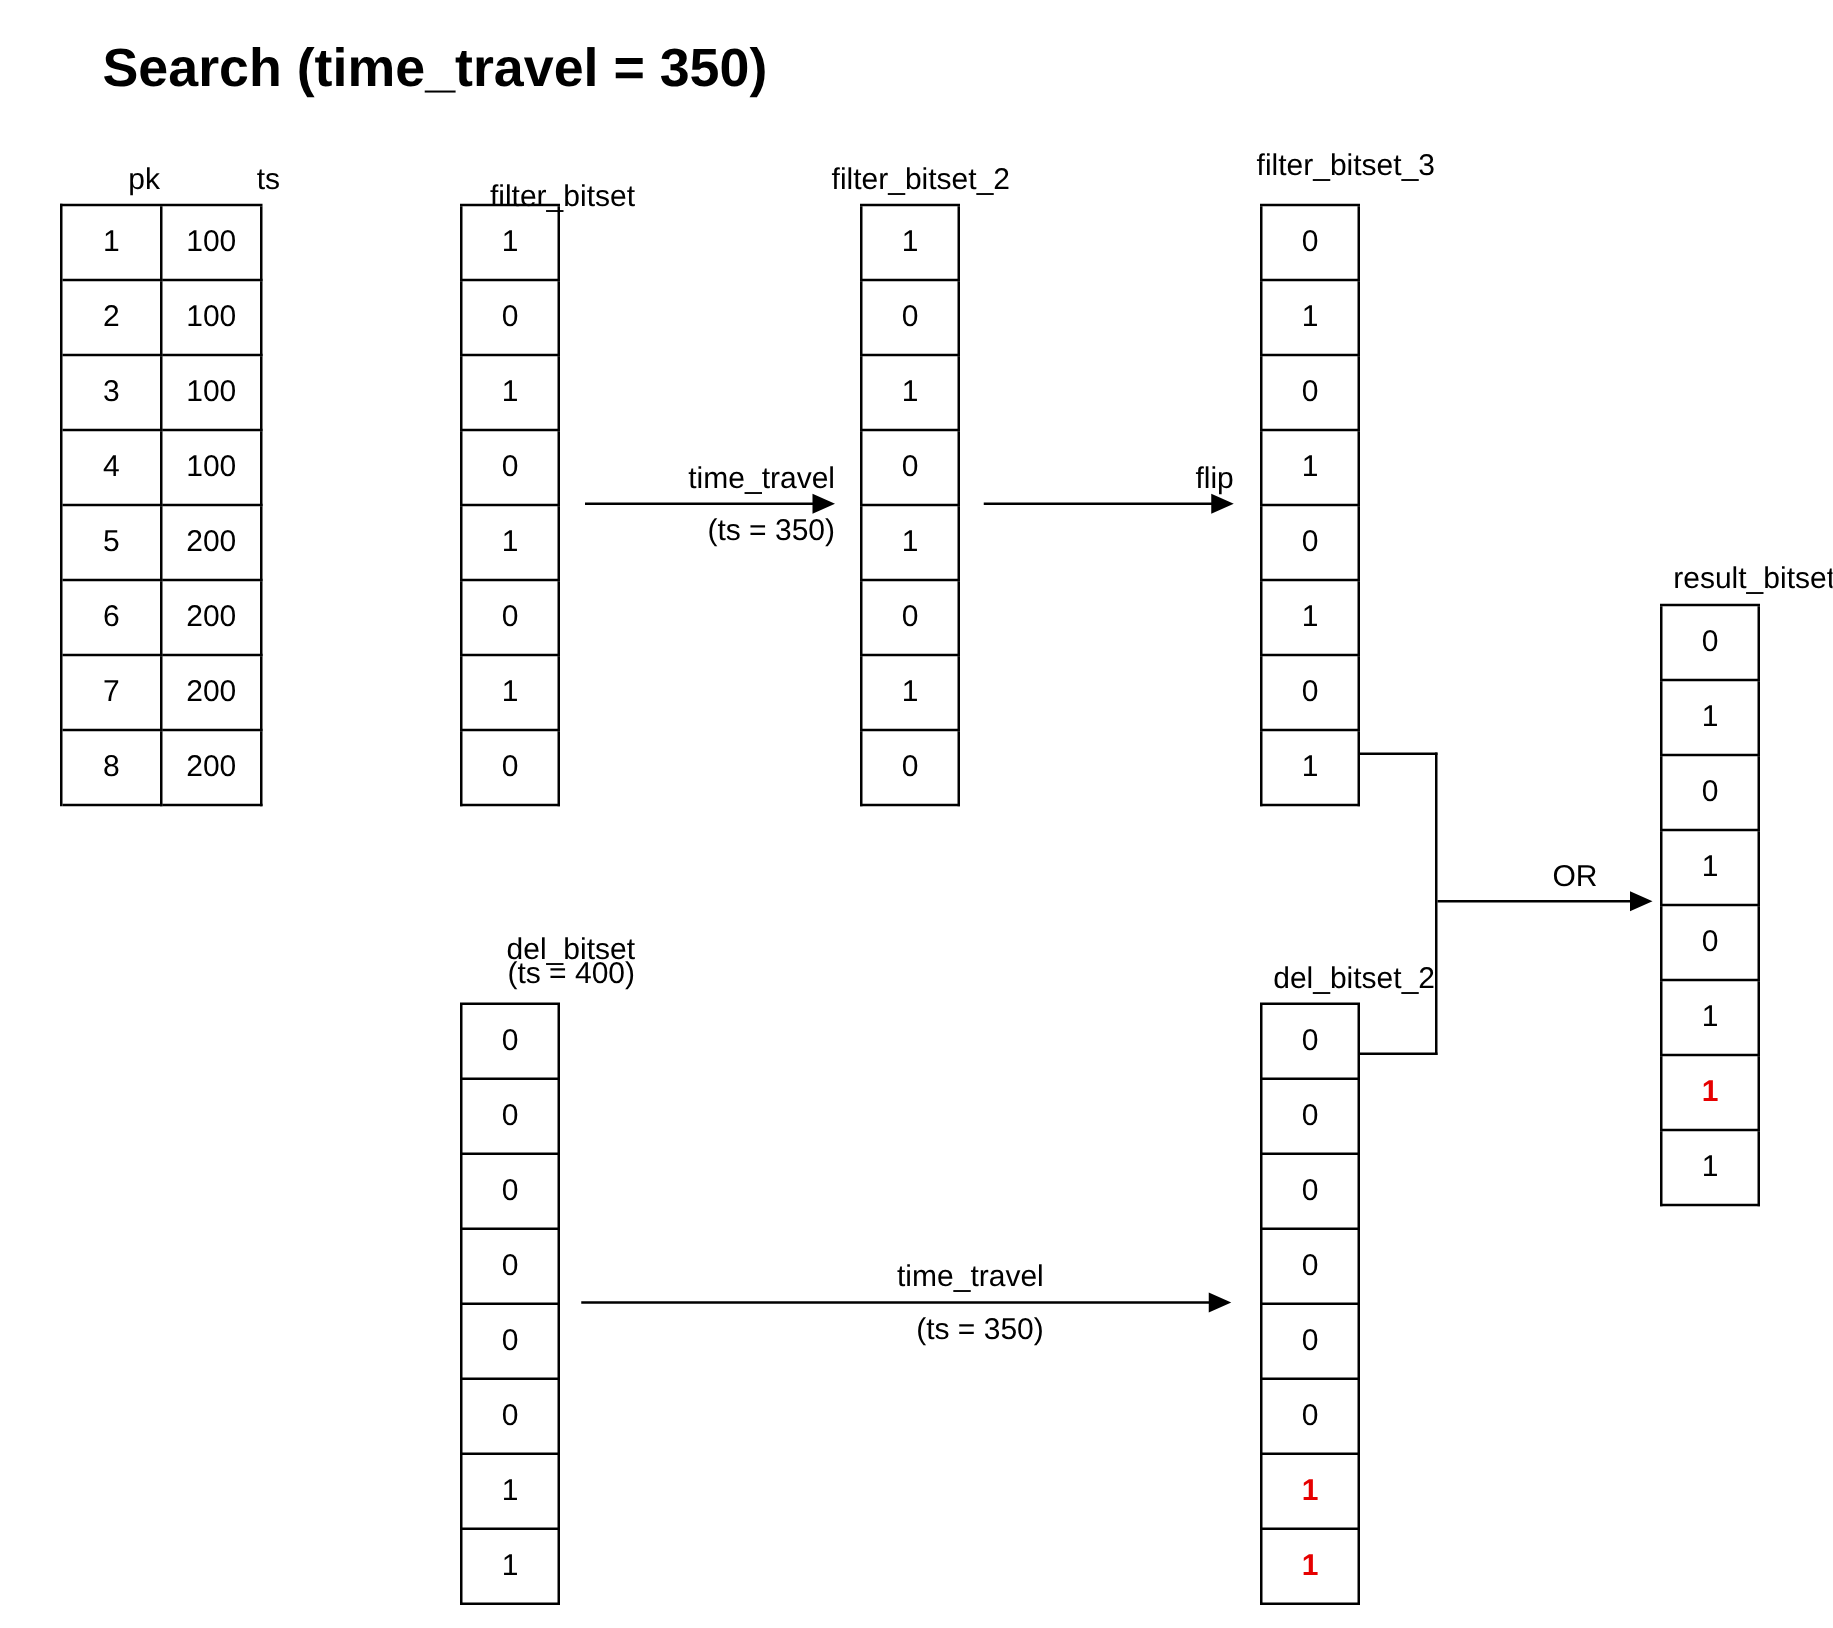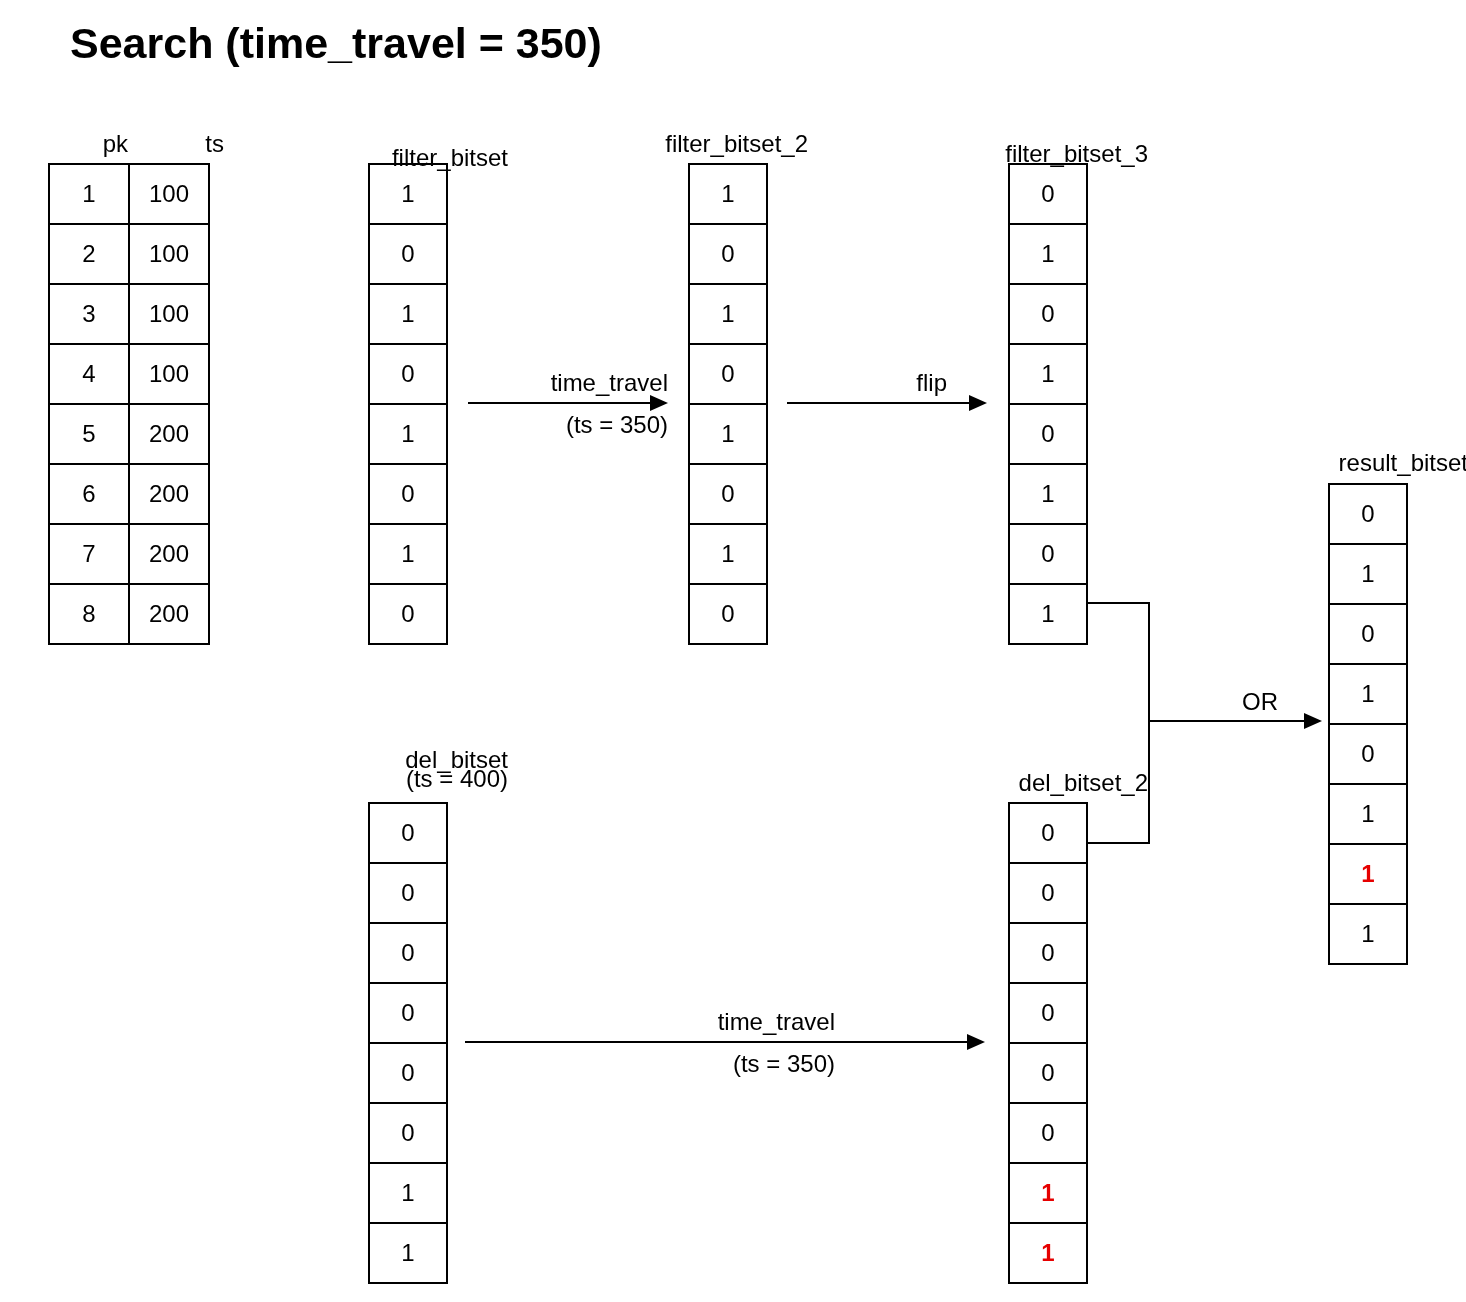--- a/index.html
+++ b/index.html
@@ -6,21 +6,21 @@
   *{box-sizing:border-box;}
   body{
     position:relative;
     width:1466px;height:1302px;
     background:#ffffff;
     color:#000;
     font-family:"Liberation Sans", sans-serif;
     overflow:hidden;
   }
   .title{
-    position:absolute;left:70px;top:22px;margin:0;
+    position:absolute;left:70px;top:22px;margin:12px;
     font-size:43px;font-weight:700;line-height:1;white-space:nowrap;
   }
   .label{
     position:absolute;text-align:right;
     font-size:24px;line-height:28px;white-space:nowrap;
   }
   
   .dtable{
     position:absolute;display:grid;grid-template-columns:80px 80px;
     border-top:2px solid #000;border-left:2px solid #000;
@@ -68,21 +68,21 @@
   <div class="cell">6</div>
   <div class="cell">200</div>
   <div class="cell">7</div>
   <div class="cell">200</div>
   <div class="cell">8</div>
   <div class="cell">200</div>
 </div>
 
 <div class="label" style="left:308px;top:144px;width:200px">filter_bitset</div>
 <div class="label" style="left:608px;top:130px;width:200px">filter_bitset_2</div>
-<div class="label" style="left:948px;top:140px;width:200px">filter_bitset_3</div>
+<div class="label" style="left:948px;top:119px;width:200px">filter_bitset_3</div>
 
 <div class="bitcol" style="left:368px;top:163px">
   <div class="cell">1</div>
   <div class="cell">0</div>
   <div class="cell">1</div>
   <div class="cell">0</div>
   <div class="cell">1</div>
   <div class="cell">0</div>
   <div class="cell">1</div>
   <div class="cell">0</div>
@@ -151,21 +151,21 @@
 </div>
 
 <div>
   <div class="label" style="left:468px;top:369px;width:200px">time_travel</div>
   <div class="hline" style="left:468px;top:402px;width:184px"></div>
   <div class="ahead" style="left:650px;top:395px"></div>
   <div class="label" style="left:468px;top:411px;width:200px">(ts = 350)</div>
 </div>
 
 <div>
-  <div class="label" style="left:747px;top:369px;width:200px">flip</div>
+  <div class="label" style="left:787px;top:369px;width:200px">flip</div>
   <div class="hline" style="left:787px;top:402px;width:184px"></div>
   <div class="ahead" style="left:969px;top:395px"></div>
 </div>
 
 <div>
   <div class="label" style="left:535px;top:1008px;width:300px">time_travel</div>
   <div class="hline" style="left:465px;top:1041px;width:504px"></div>
   <div class="ahead" style="left:967px;top:1034px"></div>
   <div class="label" style="left:535px;top:1050px;width:300px">(ts = 350)</div>
 </div>

